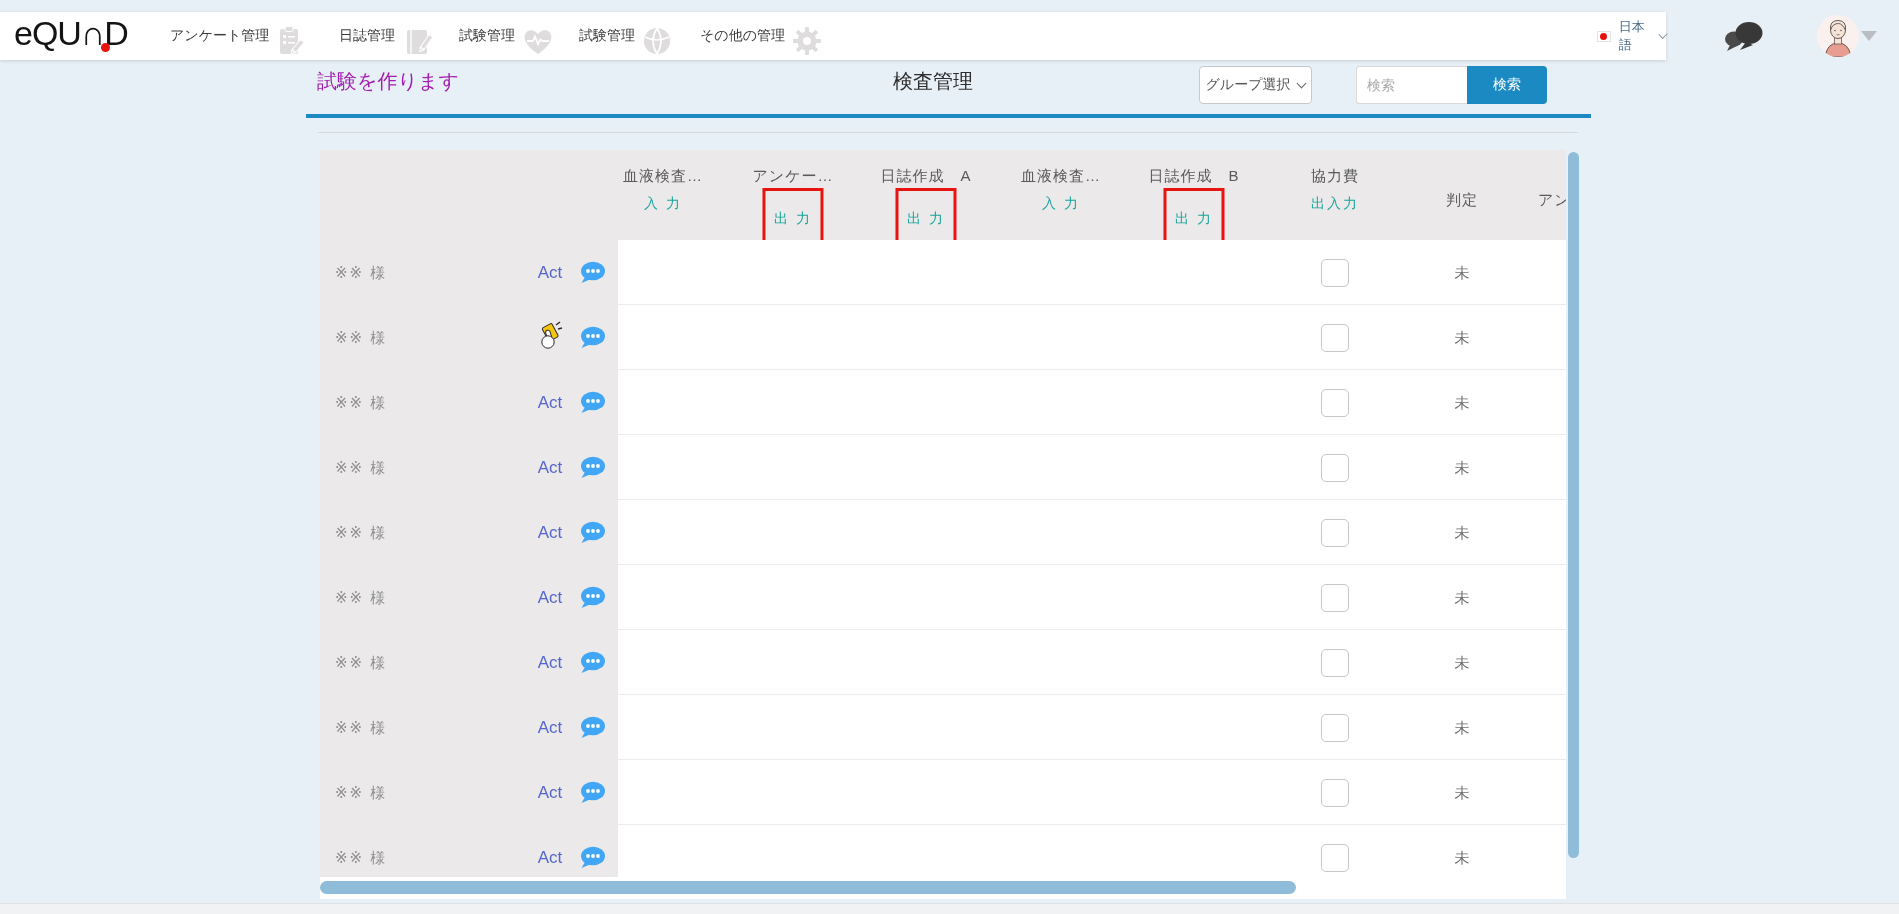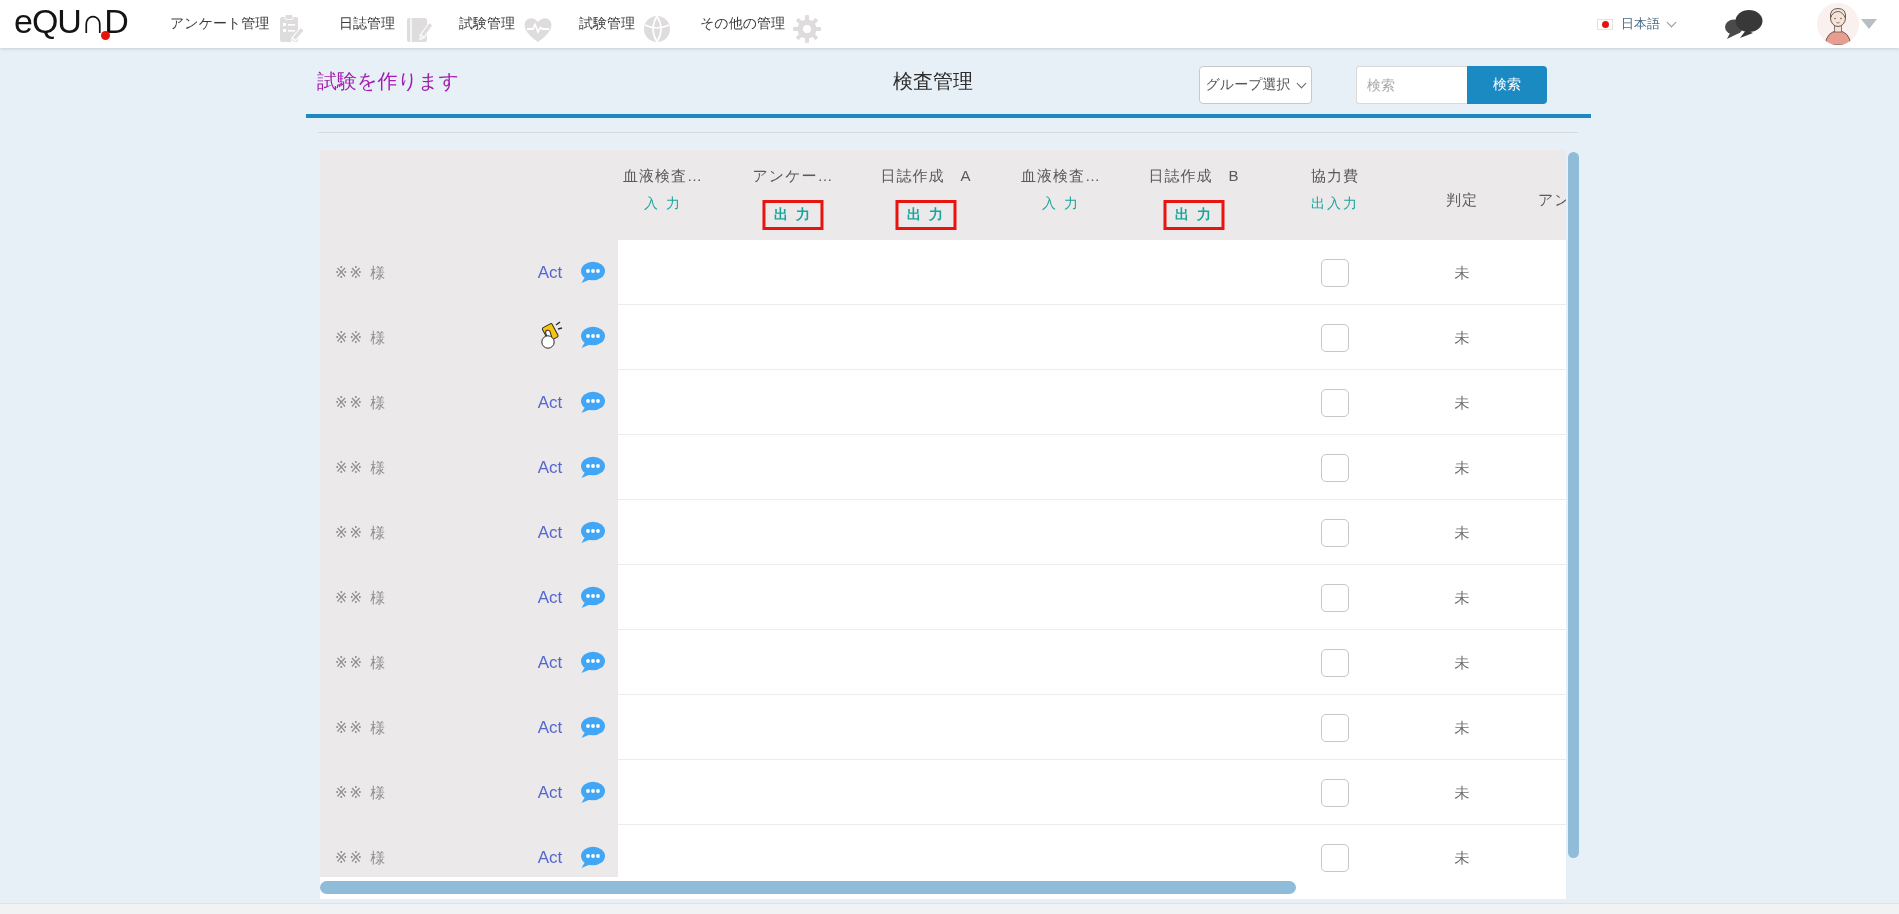--- a/index.html
+++ b/index.html
@@ -4,21 +4,21 @@
 <style>
   * { box-sizing: border-box; }
   html,body { margin:0; padding:0; }
   body {
     width:1899px; height:914px; position:relative; overflow:hidden;
     background:#e8f0f7;
     font-family:"Liberation Sans","DejaVu Sans",sans-serif;
   }
 
   
-  .nav { position:absolute; top:0; left:0; width:1899px; height:48px; background:#fff;
+  .nav { position:absolute; top:12px; left:0; width:1666px; height:48px; background:#fff;
          box-shadow:0 1px 3px rgba(0,0,0,.15); z-index:10; }
   .logo { position:absolute; left:14px; top:2px; font-size:34px; color:#141414;
           font-weight:500; letter-spacing:-1px; }
   .logo .dot { position:absolute; left:87px; top:29px; width:9px; height:9px;
                border-radius:50%; background:#e8120c; }
   .nav-item { position:absolute; top:0; height:48px; display:flex; align-items:center;
               gap:6px; font-size:14px; color:#3c3c3c; cursor:pointer; white-space:nowrap; }
   .nav-item .nav-icon { margin-top:12px; }
   .mi-0{left:170px} .mi-1{left:339px} .mi-2{left:459px} .mi-3{left:579px} .mi-4{left:700px}
 
@@ -59,21 +59,21 @@
   .table-outer { position:absolute; left:320px; top:150px; width:1246px; }
   .table-clip  { position:relative; height:727px; overflow:hidden; background:#fff; }
   .thead { position:relative; height:90px; background:#ebe9e9; }
   .th { position:absolute; top:0; height:92px; display:flex; flex-direction:column;
         align-items:center; padding-top:17px; transform:translateX(-50%); }
   .th.single { padding-top:8px; justify-content:center; }
   .th.noshift { transform:none; align-items:flex-start; }
   .th-label { font-size:15px; color:#5a5a5a; letter-spacing:1px; white-space:nowrap; }
   .th-action { margin-top:9px; font-size:14px; color:#18a59d; letter-spacing:2px;
                white-space:nowrap; cursor:pointer; }
-  .th-action.boxed { border:3px solid #e8140f; padding:3px 9px; margin-top:14px;font-weight:bold; }
+  .th-action.boxed { border:3px solid #e8140f; padding:19px 9px; margin-top:2px; }
 
   .row { position:relative; height:65px; background:#fff; }
   .row-left { position:absolute; left:0; top:0; bottom:0; width:298px; background:#ebe9e9; }
   .row-line { position:absolute; left:298px; right:0; bottom:0; height:1px; background:#ececec; }
   .cell-name { position:absolute; left:15px; top:50%; transform:translateY(-50%);
                font-size:15px; color:#8f8f8f; letter-spacing:2px; }
   .cell-act { position:absolute; left:230px; top:50%; transform:translate(-50%,-50%);
               font-size:17px; color:#5566cf; cursor:pointer; text-decoration:none; }
   .cell-cursor { position:absolute; left:230px; top:50%; transform:translate(-50%,-50%); }
   .cell-bubble { position:absolute; left:273px; top:50%; transform:translate(-50%,-50%);

